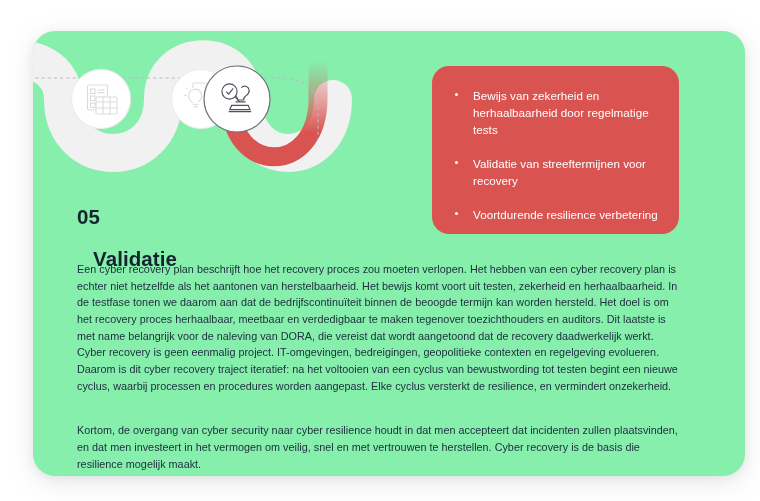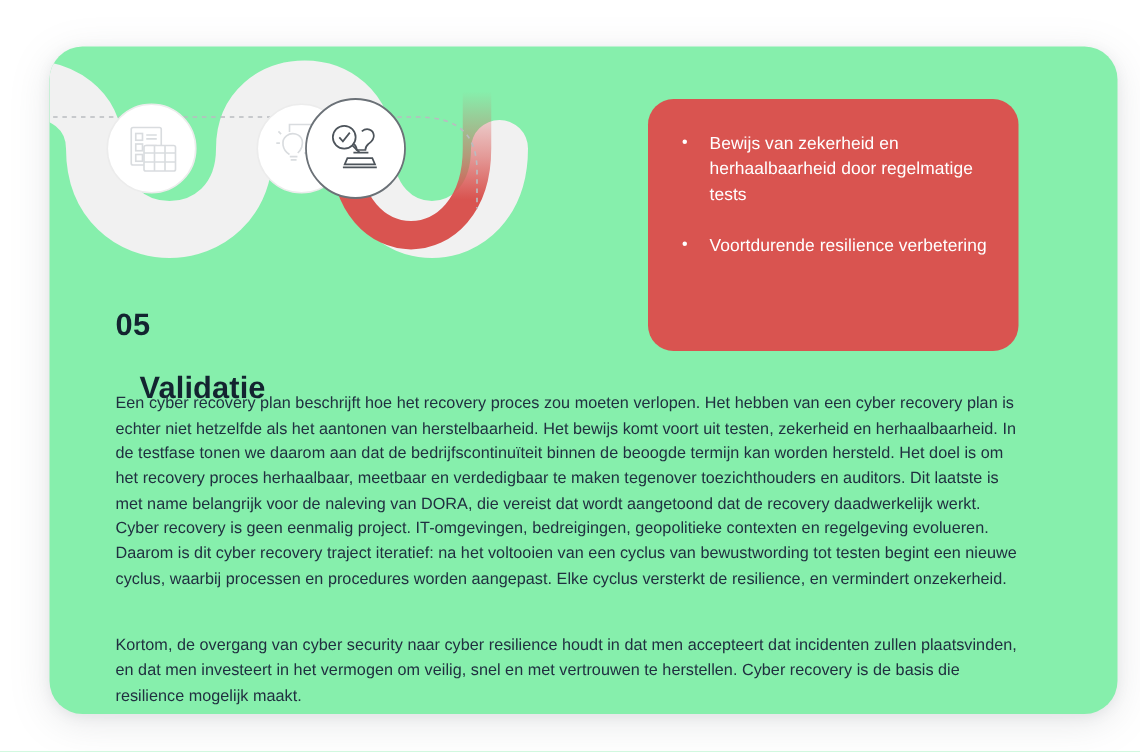--- a/index.html
+++ b/index.html
@@ -229,20 +229,24 @@
     </svg>
 
     <div id="callout">
       <ul class="callout-list">
         <li class="callout-item">
           <span class="callout-bullet"></span>
           <span>Bewijs van zekerheid en herhaalbaarheid door regelmatige tests</span>
         </li>
         <li class="callout-item">
           <span class="callout-bullet"></span>
+          <span>Validatie van streeftermijnen voor recovery</span>
+        </li>
+        <li class="callout-item">
+          <span class="callout-bullet"></span>
           <span>Voortdurende resilience verbetering</span>
         </li>
       </ul>
     </div>
 
     <div id="heading-block">
       <div class="step-number">05</div>
       <div class="step-title">Validatie</div>
     </div>
 

